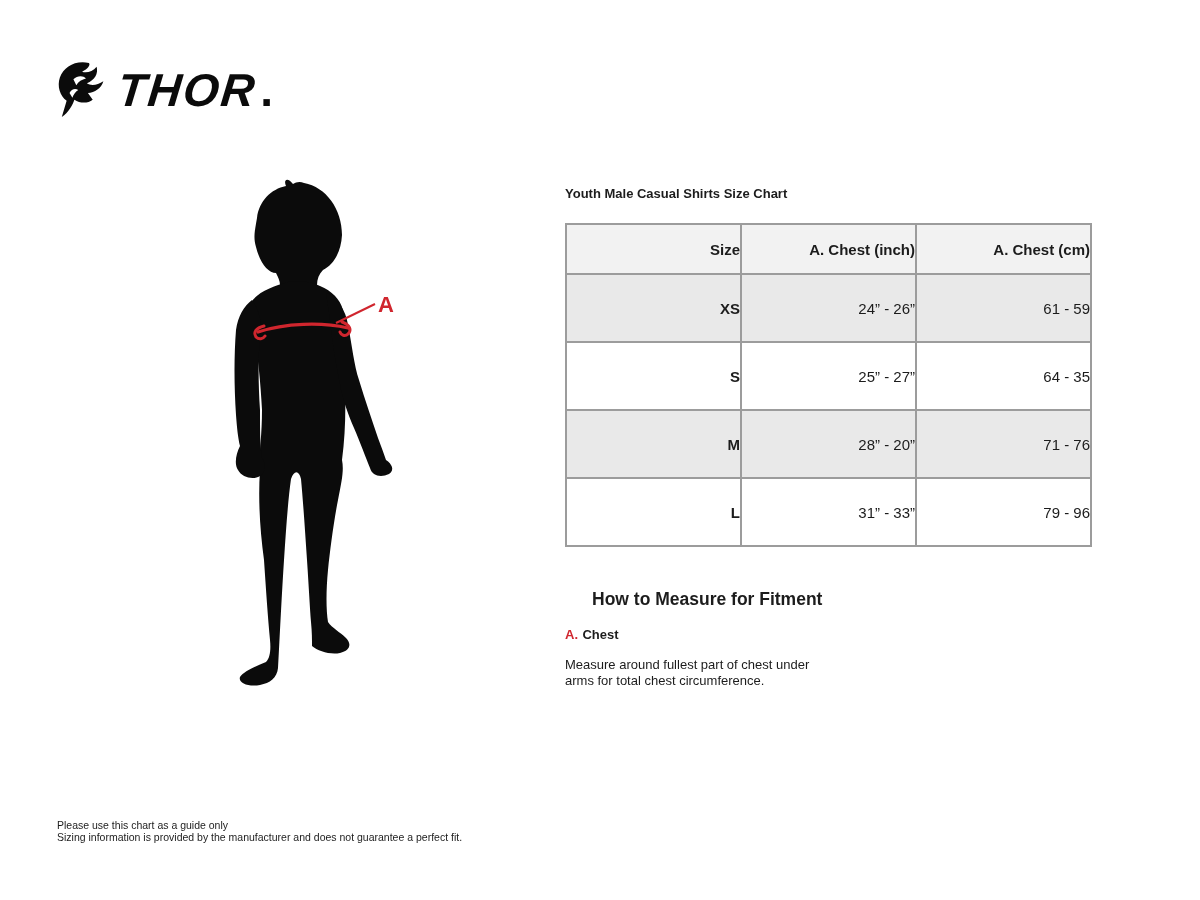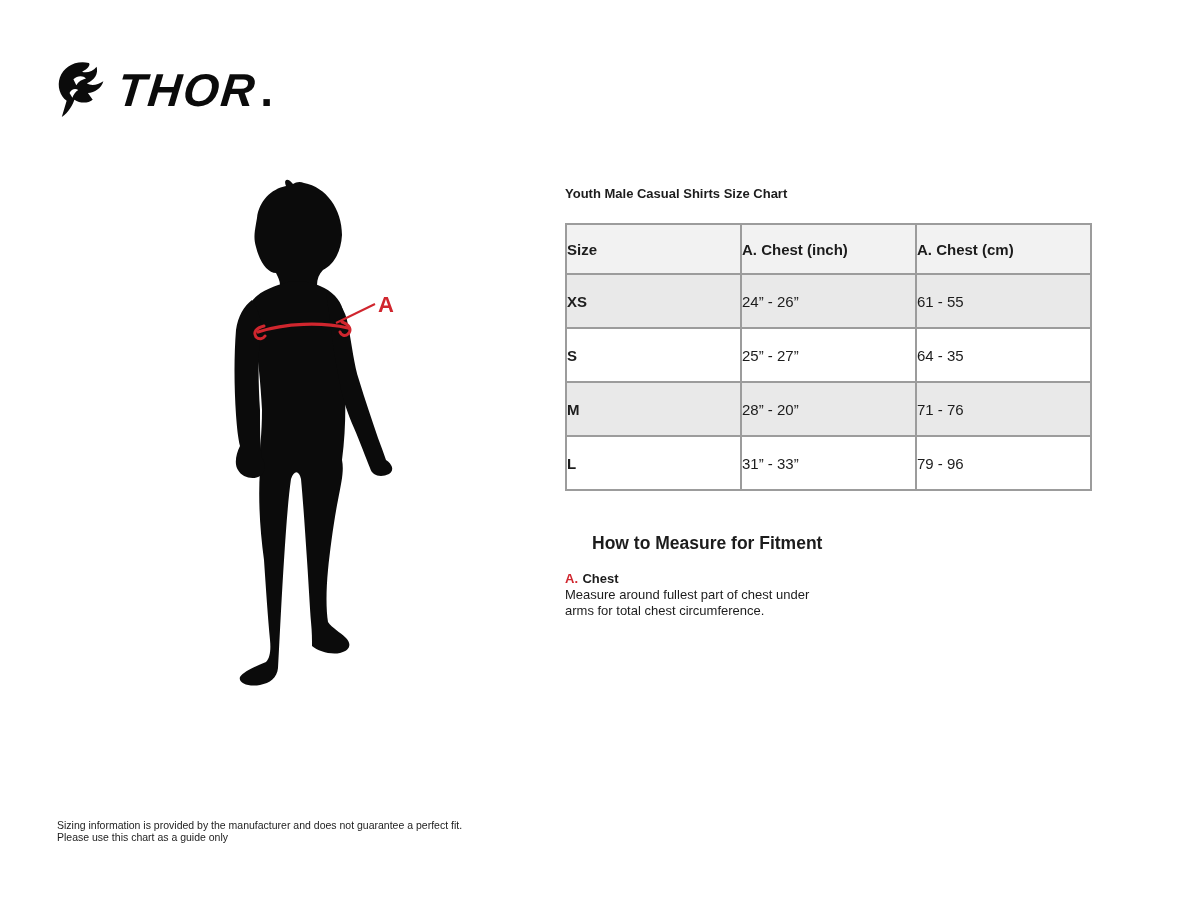--- a/index.html
+++ b/index.html
@@ -17,33 +17,33 @@
   
   .figure { position:absolute; left:200px; top:170px; width:260px; height:540px; }
   .figure svg { display:block; width:260px; height:540px; }
 
   
   .content { position:absolute; left:565px; top:186px; width:527px; }
   .chart-title { font-size:13px; font-weight:bold; color:#1c1c1c; margin-bottom:22px; }
 
   table.size-chart { border-collapse:collapse; width:527px; table-layout:fixed; }
   table.size-chart th, table.size-chart td {
-      border:2px solid #9c9c9c; text-align:left; vertical-align:middle;
+      border:2px solid #9c9c9c; text-align:right; vertical-align:middle;
       font-size:15px; color:#1c1c1c; }
   table.size-chart th { height:50px; background:#f2f2f2; font-weight:bold; }
-  table.size-chart td { height:54px; background:#ffffff; font-weight:normal; }
+  table.size-chart td { height:68px; background:#ffffff; font-weight:normal; }
   table.size-chart td.size-cell { font-weight:bold; }
   table.size-chart tbody tr.alt td { background:#e9e9e9; }
 
   .measure-section { margin-top:42px; }
   .measure-title { font-size:17.5px; font-weight:bold; color:#1c1c1c;margin-left:27px; }
   .measure-item { margin-top:15px; }
   .measure-key { color:#d0262e; font-weight:bold; font-size:13px; }
   .measure-label { color:#1c1c1c; font-weight:bold; font-size:13px;margin-top:23px; }
-  .measure-desc { margin-top:0; font-size:13px; line-height:16px; width:245px; color:#1c1c1c; }
+  .measure-desc { margin-top:14px; font-size:13px; line-height:16px; width:245px; color:#1c1c1c; }
 
   
   .footer { position:absolute; left:57px; top:819px; font-size:10.5px; line-height:12px; color:#1c1c1c; }
 </style>
 </head>
 <body>
 
 <div class="page">
 
   <div class="logo">
@@ -115,21 +115,21 @@
         <tr>
           <th>Size</th>
           <th>A. Chest (inch)</th>
           <th>A. Chest (cm)</th>
         </tr>
       </thead>
       <tbody>
         <tr class="alt">
           <td class="size-cell">XS</td>
           <td>24” - 26”</td>
-          <td>61 - 55</td>
+          <td>61 - 59</td>
         </tr>
         <tr>
           <td class="size-cell">S</td>
           <td>25” - 27”</td>
           <td>64 - 35</td>
         </tr>
         <tr class="alt">
           <td class="size-cell">M</td>
           <td>28” - 20”</td>
           <td>71 - 76</td>
@@ -148,17 +148,17 @@
         <div>
           <span class="measure-key">A.</span>
           <span class="measure-label">Chest</span>
         </div>
         <div class="measure-desc">Measure around fullest part of chest under arms for total chest circumference.</div>
       </div>
     </div>
   </div>
 
   <div class="footer">
+    <div>Please use this chart as a guide only</div>
     <div>Sizing information is provided by the manufacturer and does not guarantee a perfect fit.</div>
-    <div>Please use this chart as a guide only</div>
   </div>
 
 </div>
 
 </body></html>

